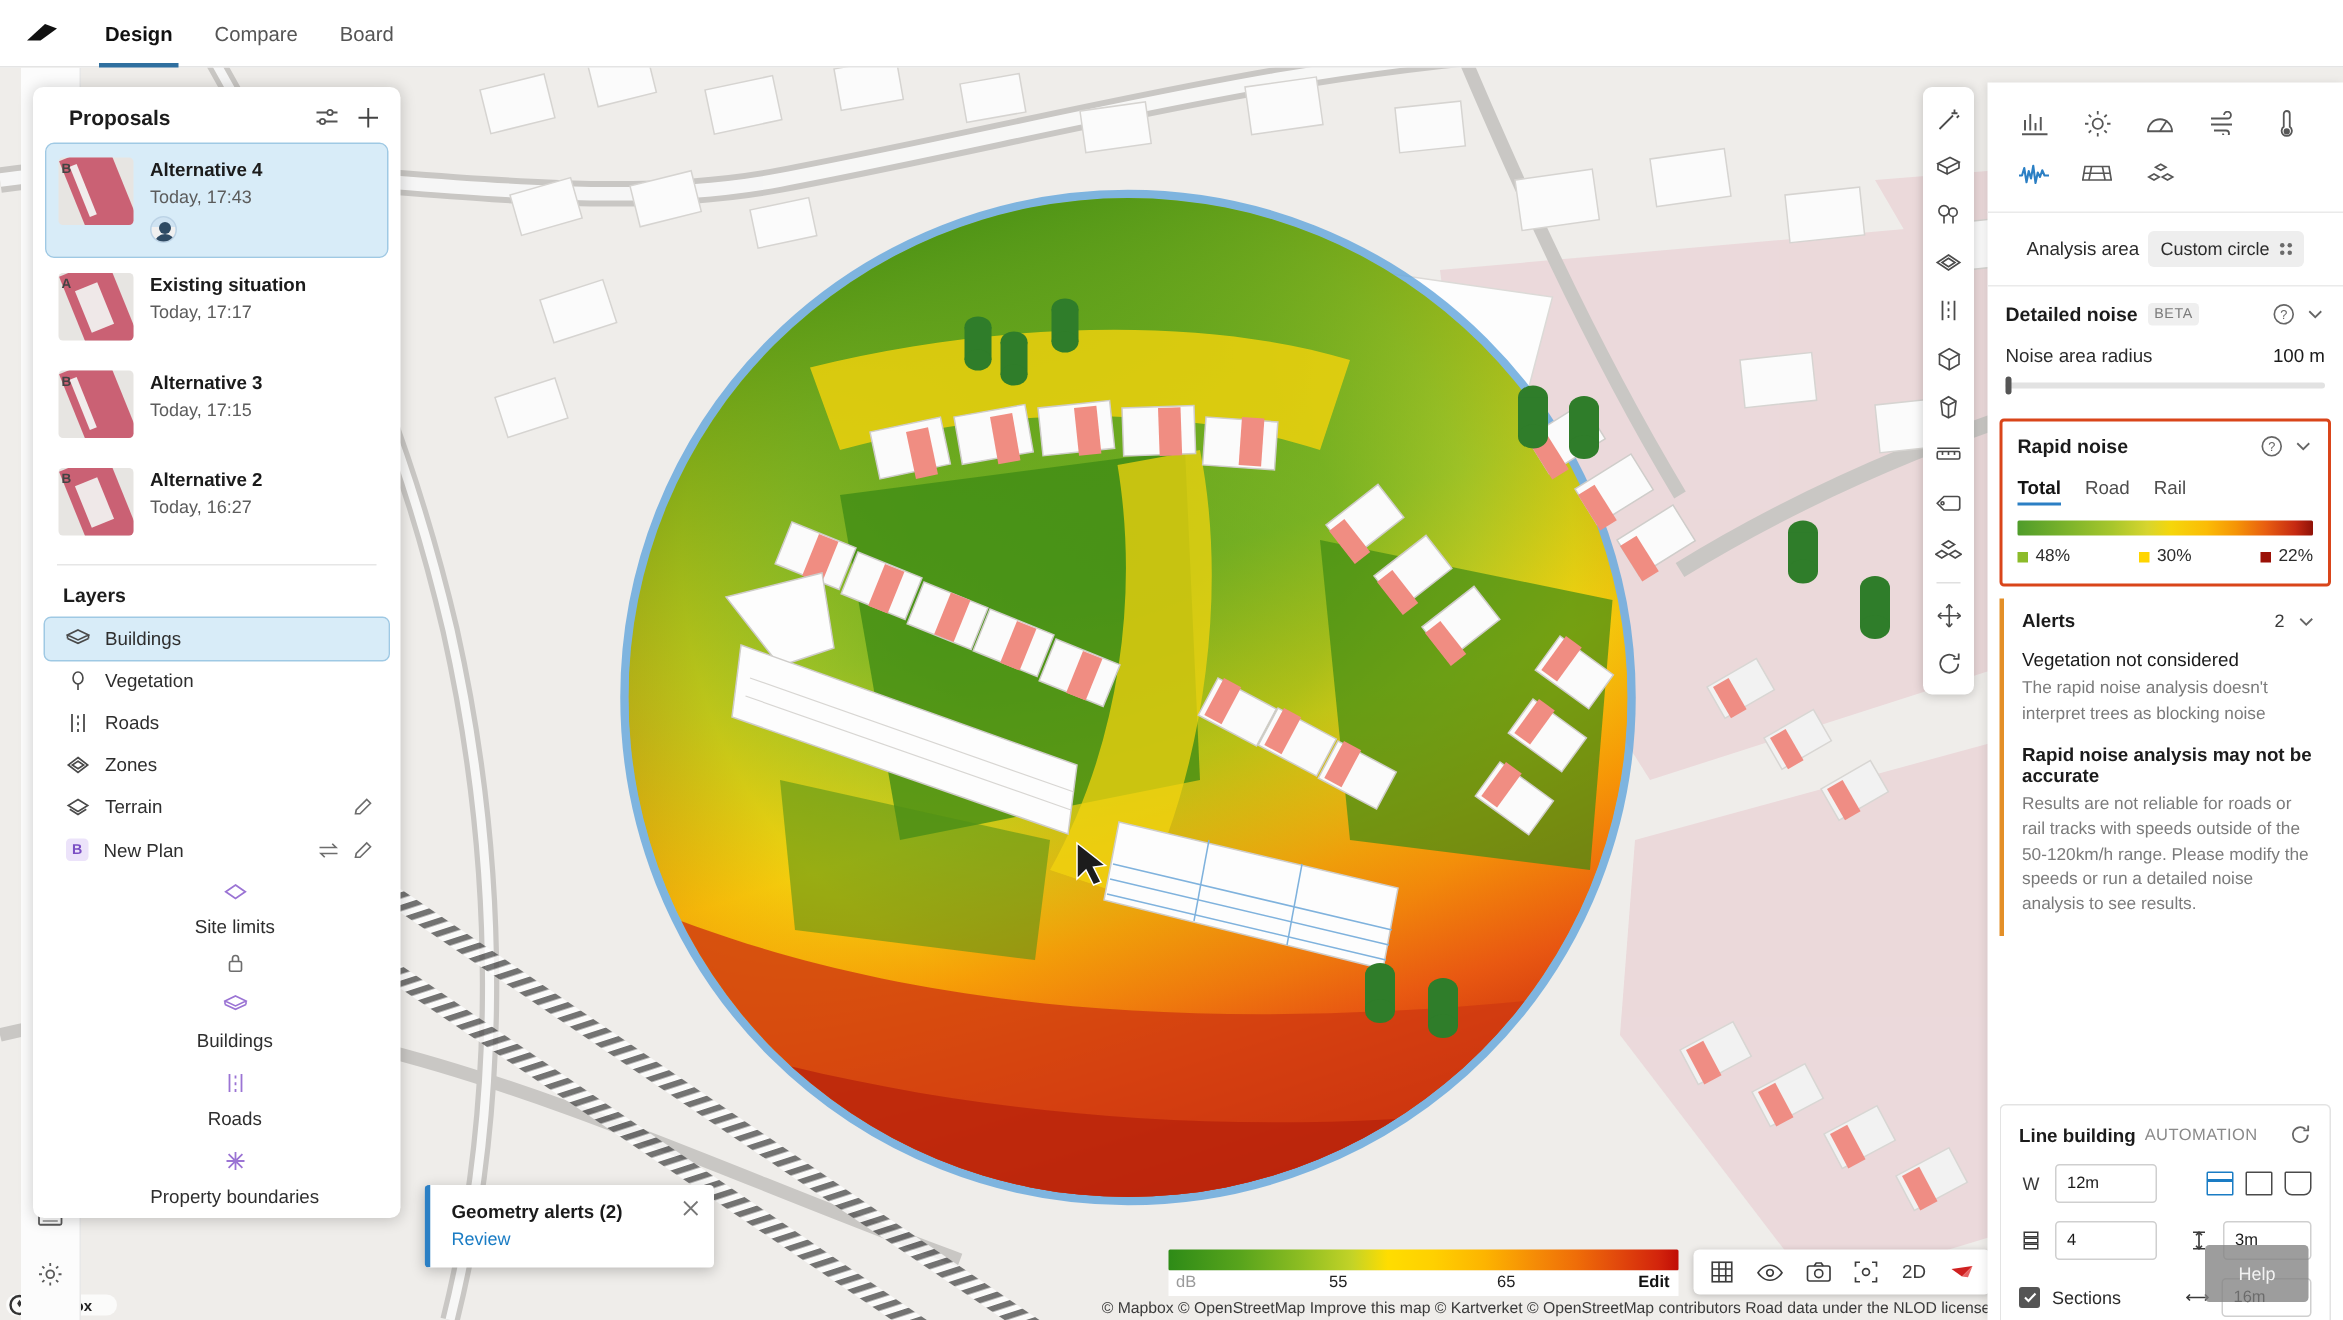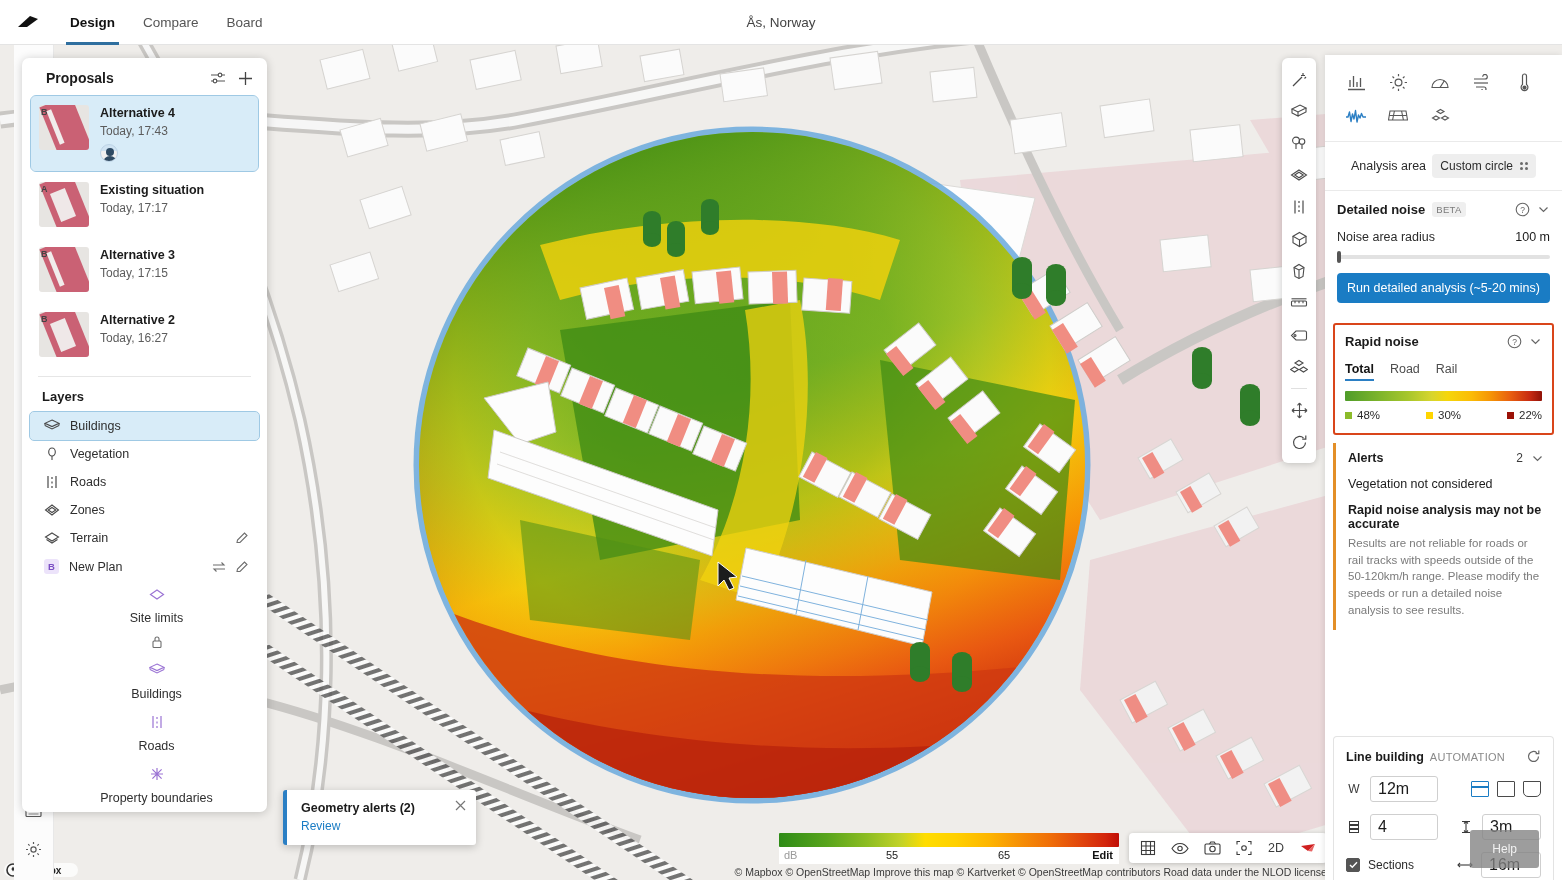--- a/index.html
+++ b/index.html
@@ -230,21 +230,21 @@
     border: 1px solid #e3e3e3; border-bottom:none; border-radius: 4px 4px 0 0;
     background:#fff; padding: 12px 12px;
   }
   .lb-head { display:flex; align-items:center; }
   .lb-head .t { font-size:12.5px; font-weight:bold; color:#1b1b1b;}
   .lb-head .a { font-size:11px; color:#8a8a8a; margin-left:6px; letter-spacing:.3px;}
   .lb-head .sp { flex:1; }
   .lb-row { display:flex; align-items:center; gap:8px; margin-top: 12px; }
   .lb-lab { width:16px; font-size:12px; color:#3a3a3a; display:flex; align-items:center; justify-content:center;}
   .inp {
-    border:1px solid #cfcfcf; border-radius:3px; padding: 9px 7px; font-size:16px;
+    border:1px solid #cfcfcf; border-radius:3px; padding: 9px 7px; font-size:11px;
     color:#1b1b1b; background:#fff; height: 26px; display:flex; align-items:center;
     cursor:text; min-width:0;
   }
   .inp.w1 { width: 68px; }
   .shape-btns { display:flex; gap:8px; margin-left:auto; }
   .sbtn { width:18px; height:16px; border:1.6px solid #4a4a4a; border-radius:1px; cursor:pointer;}
   .sbtn.active { border-color:#1a7cc4; }
   .sbtn.active::after {
     content:''; display:block; height:2px; background:#1a7cc4; margin: 4px 0 0 0;
   }
@@ -560,21 +560,20 @@
   <div class="logo-box">
     <svg width="22" height="14" viewBox="0 0 22 14">
       <path d="M1 12 L13 1 L21 4 L10 12 Z" fill="#111"></path>
     </svg>
   </div>
   <div class="nav-tabs">
     <div class="nav-tab active">Design</div>
     <div class="nav-tab">Compare</div>
     <div class="nav-tab">Board</div>
   </div>
-  <div class="topbar-title">Ås, Norway</div>
 </div>
 
 <div class="rail">
   <div class="rail-ico">
     <svg width="15" height="13" viewBox="0 0 15 13">
         <g stroke="#3b3b3b" stroke-width="1.3">
           <path d="M1 2h13M3 6.5h11M1 11h13"></path>
         </g>
       </svg>
   </div>
@@ -1035,21 +1034,20 @@
           </svg>
       </div>
     </div>
     <div class="radius-row">
       <div class="lab">Noise area radius</div>
       <div class="val">100 m</div>
     </div>
     <div class="slider">
         <div class="knob"></div>
       </div>
-    <button class="btn-primary">Run detailed analysis (~5-20 mins)</button>
   </div>
 
   <div class="rapid-wrap">
     <div class="sect-head">
       <div class="sect-title">Rapid noise</div>
       <div class="sp"></div>
       <div class="ico-btn">
         <svg width="15" height="15" viewBox="0 0 15 15">
             <circle cx="7.5" cy="7.5" r="6.3" fill="none" stroke="#666" stroke-width="1.1"></circle>
             <text x="7.5" y="10.8" font-size="8.5" text-anchor="middle" fill="#666" font-family="Liberation Sans">?</text>
@@ -1087,20 +1085,21 @@
     <div class="alerts-head">
       <div class="t">Alerts</div>
       <div class="c">2</div>
       <div class="ico-btn">
         <svg width="13" height="13" viewBox="0 0 13 13">
             <path d="M2.5 4.5 L6.5 8.5 L10.5 4.5" fill="none" stroke="#666" stroke-width="1.2"></path>
           </svg>
       </div>
     </div>
     <div class="alert-t">Vegetation not considered</div>
+    <div class="alert-d">The rapid noise analysis doesn't interpret trees as blocking noise</div>
     <div class="alert-t" style="font-weight:bold">Rapid noise analysis may not be accurate</div>
     <div class="alert-d">Results are not reliable for roads or rail tracks with speeds outside of the 50-120km/h range. Please modify the speeds or run a detailed noise analysis to see results.</div>
   </div>
 
   <div class="lb-box">
     <div class="lb-head">
       <div class="t">Line building</div>
       <div class="a">AUTOMATION</div>
       <div class="sp"></div>
       <div class="ico-btn">

